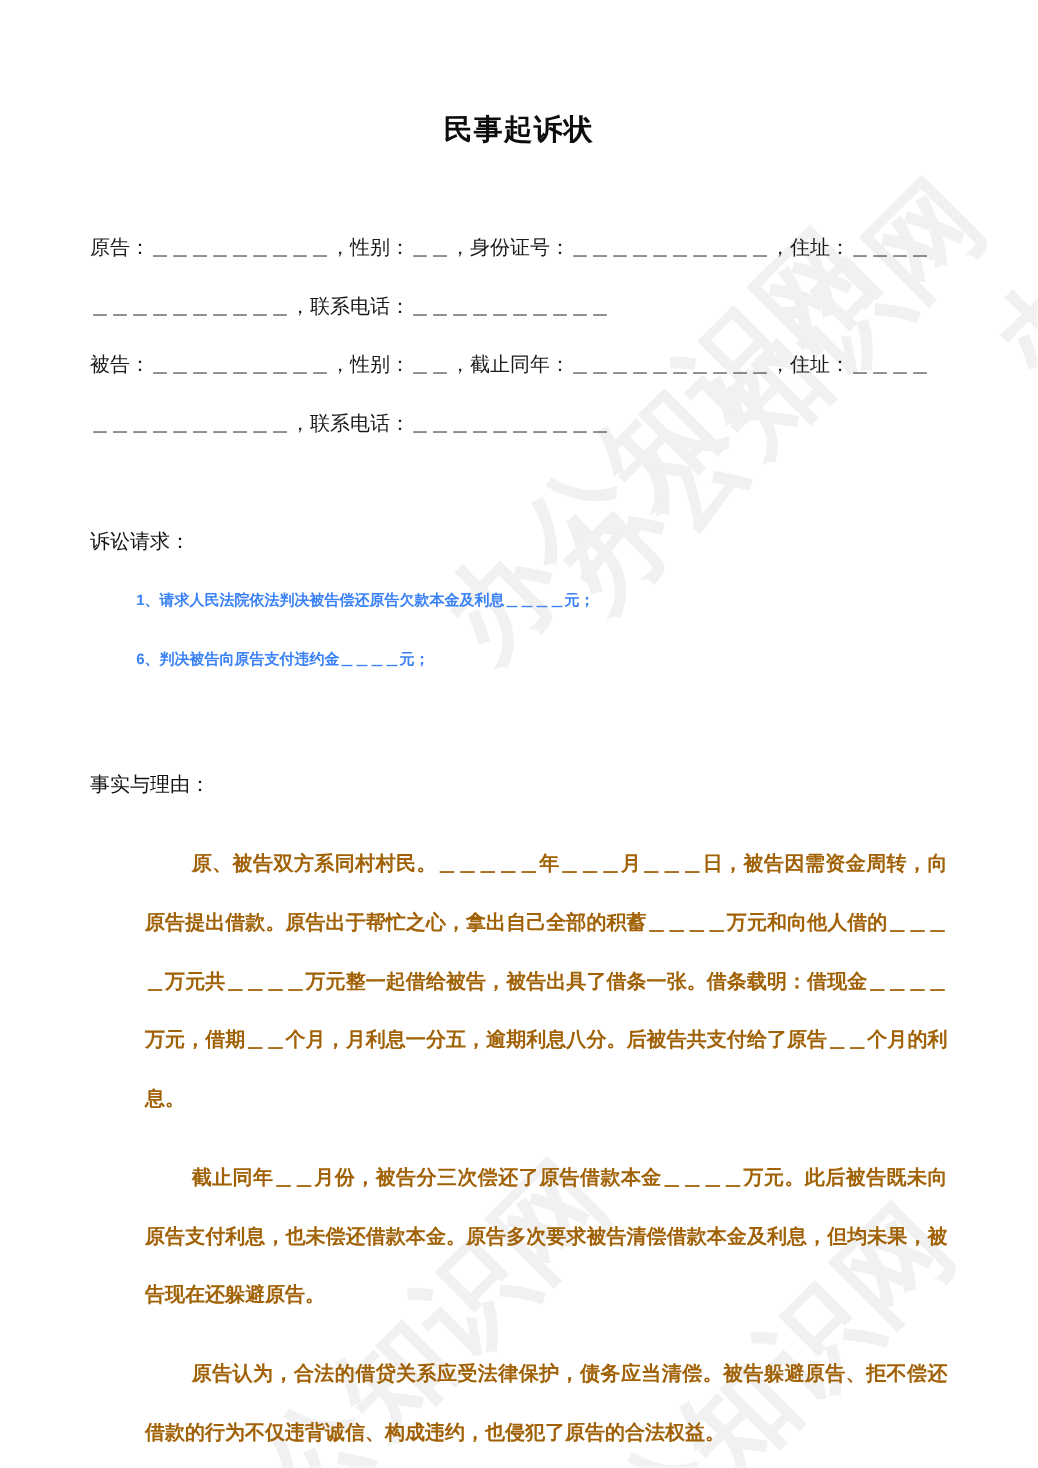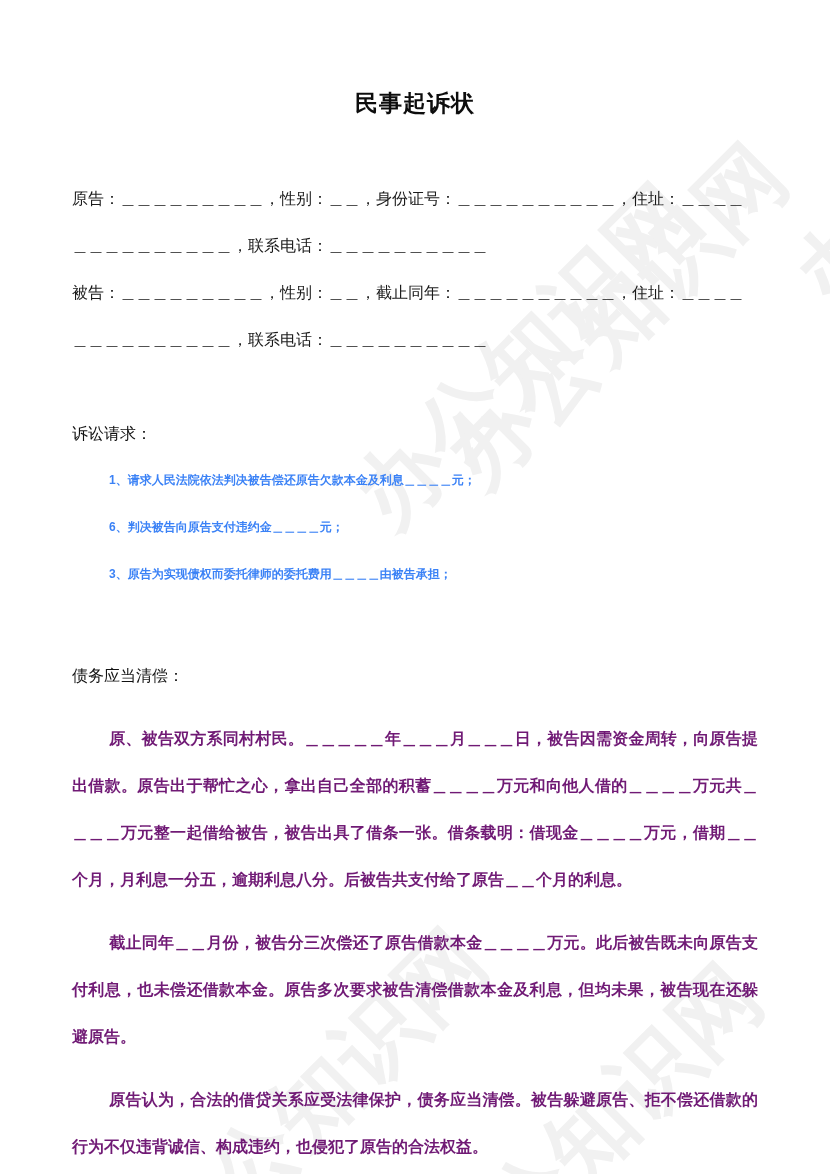--- a/index.html
+++ b/index.html
@@ -84,23 +84,24 @@
     line-height: 47px;
     padding-left: 37px;
     font-weight: bold;
     color: #3b82f6;
   }
 
   .para {
     font-size: 16px;
     line-height: 47px;
     font-weight: bold;
-    color: #701a75;
+    color: #a16207;
     text-align: justify;
     text-justify: inter-ideograph;
+    margin-left: 44px;
   }
   .para .ind { display: inline-block; width: 37px; }
 
   .gap-parties { height: 47px; }
   .gap-claims  { height: 54px; }
 
   #parties { padding-top: 56px; }
 </style>
 </head>
 <body>
@@ -121,25 +122,24 @@
     <div class="line">原告：＿＿＿＿＿＿＿＿＿，性别：＿＿，身份证号：＿＿＿＿＿＿＿＿＿＿，住址：＿＿＿＿＿＿＿＿＿＿＿＿＿＿，联系电话：＿＿＿＿＿＿＿＿＿＿</div>
     <div class="line">被告：＿＿＿＿＿＿＿＿＿，性别：＿＿，截止同年：＿＿＿＿＿＿＿＿＿＿，住址：＿＿＿＿＿＿＿＿＿＿＿＿＿＿，联系电话：＿＿＿＿＿＿＿＿＿＿</div>
   </div>
 
   <div class="gap-parties"></div>
 
   <div class="block">
     <div class="section-head">诉讼请求：</div>
     <div class="claim">1、请求人民法院依法判决被告偿还原告欠款本金及利息＿＿＿＿元；</div>
     <div class="claim">6、判决被告向原告支付违约金＿＿＿＿元；</div>
-    <div class="claim">3、原告为实现债权而委托律师的委托费用＿＿＿＿由被告承担；</div>
   </div>
 
   <div class="gap-claims"></div>
 
   <div class="block">
-    <div class="section-head">债务应当清偿：</div>
+    <div class="section-head">事实与理由：</div>
     <p class="para"><span class="ind"></span><span>原、被告双方系同村村民。＿＿＿＿＿年＿＿＿月＿＿＿日，被告因需资金周转，向原告提出借款。原告出于帮忙之心，拿出自己全部的积蓄＿＿＿＿万元和向他人借的＿＿＿＿万元共＿＿＿＿万元整一起借给被告，被告出具了借条一张。借条载明：借现金＿＿＿＿万元，借期＿＿个月，月利息一分五，逾期利息八分。后被告共支付给了原告＿＿个月的利息。</span></p>
     <p class="para"><span class="ind"></span><span>截止同年＿＿月份，被告分三次偿还了原告借款本金＿＿＿＿万元。此后被告既未向原告支付利息，也未偿还借款本金。原告多次要求被告清偿借款本金及利息，但均未果，被告现在还躲避原告。</span></p>
     <p class="para"><span class="ind"></span><span>原告认为，合法的借贷关系应受法律保护，债务应当清偿。被告躲避原告、拒不偿还借款的行为不仅违背诚信、构成违约，也侵犯了原告的合法权益。</span></p>
   </div>
 
 </div>
 
 </body></html>

